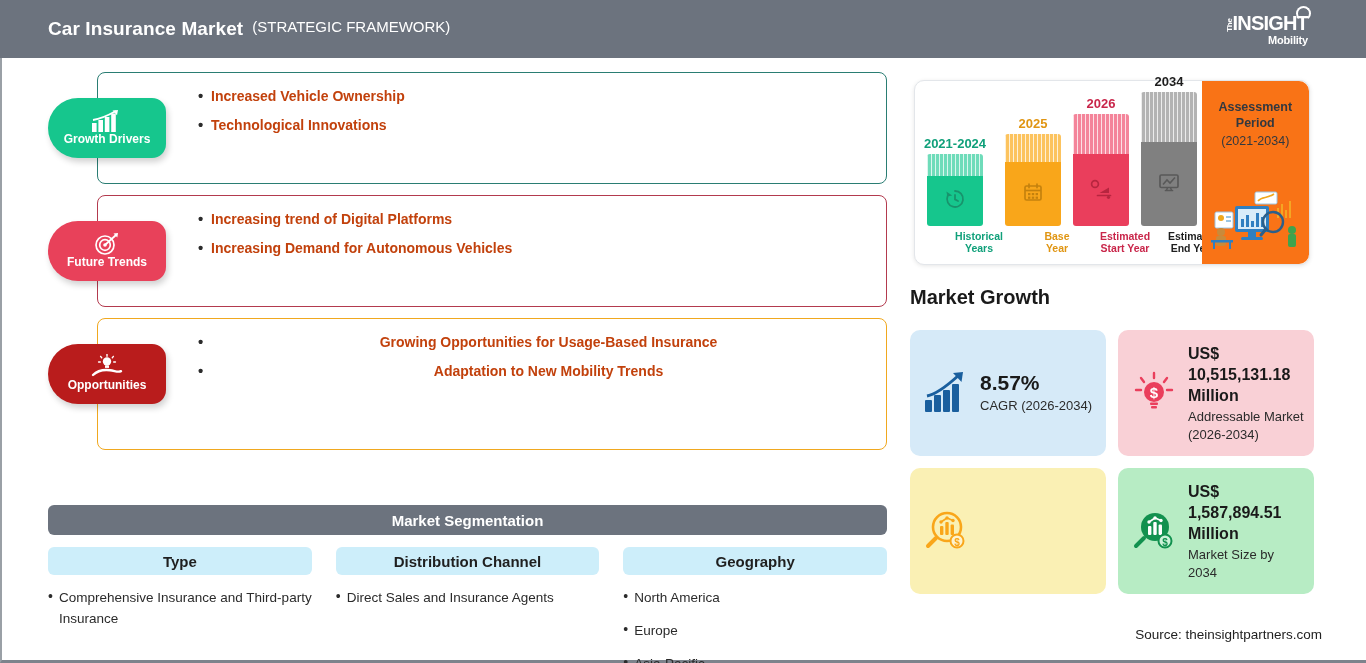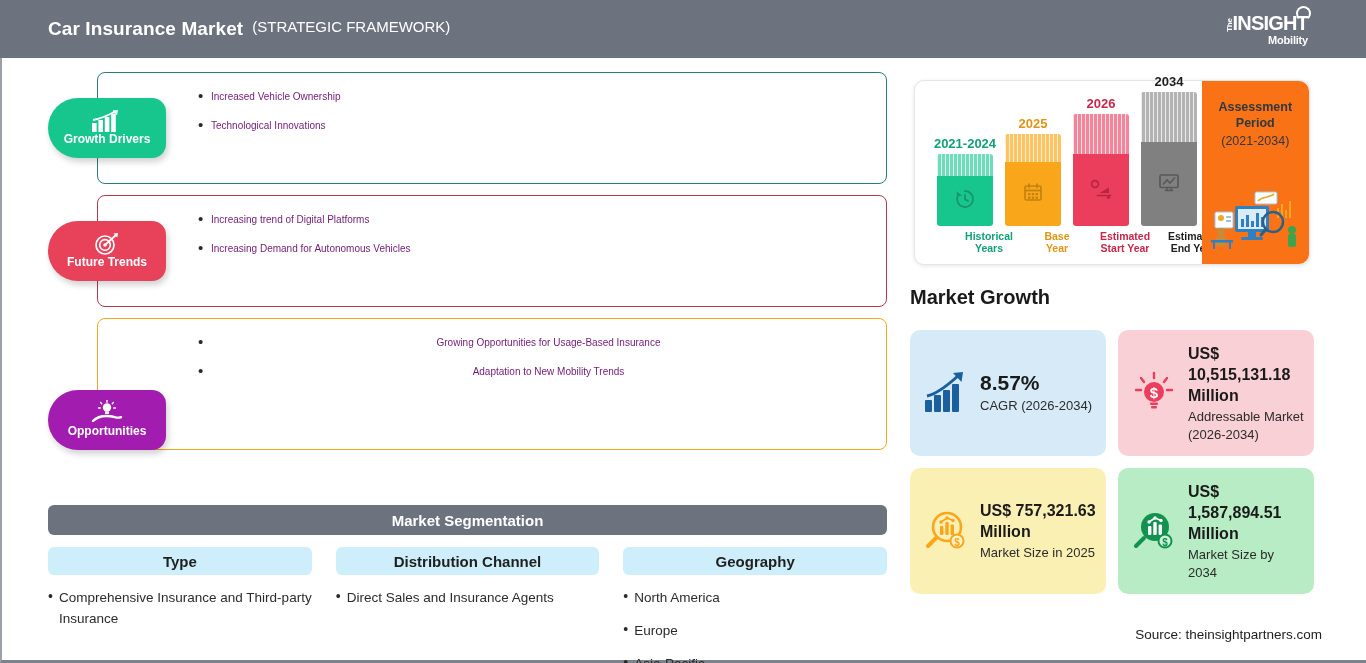--- a/index.html
+++ b/index.html
@@ -55,37 +55,37 @@
   .factor-row { position:absolute; left:48px; }
   .factor-box {
     position:absolute; left:49px; top:0;
     width: 790px; border:1px solid #2f6f6a; border-radius:8px; background:#fff;
   }
   .factor-box.green  { border-color:#2a7d73; }
   .factor-box.red    { border-color:#b33a4e; }
   .factor-box.orange { border-color:#f0a81f; }
   .factor-bullets { padding: 14px 0 14px 100px; }
   .factor-bullets li {
-    list-style:none; position:relative; font-size:10px; color:#701a75;
-    line-height:19px; padding-left:13px; margin-bottom:10px;
+    list-style:none; position:relative; font-size:14px; color:#c2410c;
+    line-height:19px; padding-left:13px; margin-bottom:10px;font-weight:bold;
   }
   .factor-bullets li:last-child { margin-bottom:0; }
   .factor-bullets li:before {
     content:"•"; position:absolute; left:0; top:-1px; font-size:15px; color:#2b2b2b;
   }
 
   .badge {
     position:absolute; left:0; width:118px; height:60px; border-radius:30px 14px 14px 30px;
     display:flex; flex-direction:column; align-items:center; justify-content:center;
     box-shadow: 2px 4px 6px rgba(0,0,0,.18);
     z-index: 5;
   }
   .badge.green  { background:#16c68d; }
   .badge.red    { background:#e8415a; }
-  .badge.orange { background:#a21caf;margin-top:46px; }
+  .badge.orange { background:#b91c1c; }
   .badge-label { color:#fff; font-size:12px; font-weight:bold; margin-top:1px; line-height:13px; }
   .badge-ico { height:22px; display:flex; align-items:flex-end; }
 
   
   .seg-header {
     position:absolute; left:48px; top:447px; width:839px; height:30px;
     background:#6c737e; border-radius:6px;
     display:flex; align-items:center; justify-content:center;
   }
   .seg-header span { color:#fff; font-size:15px; font-weight:bold; }
@@ -290,21 +290,21 @@
         </ul>
       </div>
     </div>
   </div>
 
   <div class="right-col">
 
     <div class="assess-panel">
       <div class="bars-area">
 
-        <div class="bar-item" style="left:22px;">
+        <div class="bar-item" style="left:12px;">
           <span class="bar-year" style="color:#10a07a;">2021-2024</span>
           <div class="bar" style="height:72px;">
             <div class="bar-top" style="height:22px;background-color:#6fdcba;"></div>
             <div class="bar-bottom" style="height:50px;background-color:#16c68d;">
               <span class="bar-ico">
                 <svg width="22" height="22" viewBox="0 0 22 22">
                   <path d="M11 3 a8 8 0 1 1 -7.4 5" fill="none" stroke="#1a6b52" stroke-width="1.8" stroke-linecap="round"></path>
                   <path d="M2.4 3.6 L3.4 8.4 L8.2 7.4 Z" fill="#1a6b52"></path>
                   <path d="M11 7 L11 11.4 L14 13" fill="none" stroke="#1a6b52" stroke-width="1.8" stroke-linecap="round"></path>
                 </svg>
@@ -495,24 +495,20 @@
                 <path d="M18 13 L24 9 L30 11.5"></path>
               </g>
               <circle cx="18" cy="13" r="1.7" fill="#f9a61a"></circle>
                 <circle cx="24" cy="9" r="1.7" fill="#f9a61a"></circle>
               <circle cx="30" cy="11.5" r="1.7" fill="#f9a61a"></circle>
               <line x1="13" y1="29" x2="5" y2="37" stroke="#f9a61a" stroke-width="4" stroke-linecap="round"></line>
               <circle cx="34" cy="32" r="6.5" fill="#fdf3cf" stroke="#f9a61a" stroke-width="2"></circle>
               <text x="34" y="36.5" font-family="Liberation Sans, sans-serif" font-size="10" font-weight="bold" fill="#f9a61a" text-anchor="middle">$</text>
             </svg>
           </span>
-          <span class="card-txt">
-            <span class="card-big-sm">US$ 757,321.63 Million</span>
-            <span class="card-sub" style="display:block;">Market Size in 2025</span>
-          </span>
         </div>
 
         <div class="card green">
           <span class="card-ico">
             <svg width="46" height="44" viewBox="0 0 46 44">
               <circle cx="24" cy="18" r="14" fill="#12914f"></circle>
               <g fill="#fff">
                 <rect x="17" y="17" width="3.4" height="9" rx="1"></rect>
                 <rect x="22.3" y="13" width="3.4" height="13" rx="1"></rect>
                 <rect x="27.6" y="15.5" width="3.4" height="10.5" rx="1"></rect>

